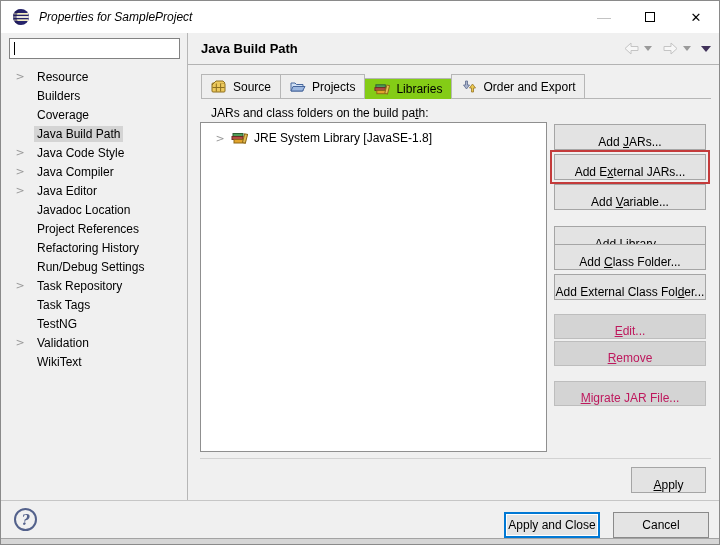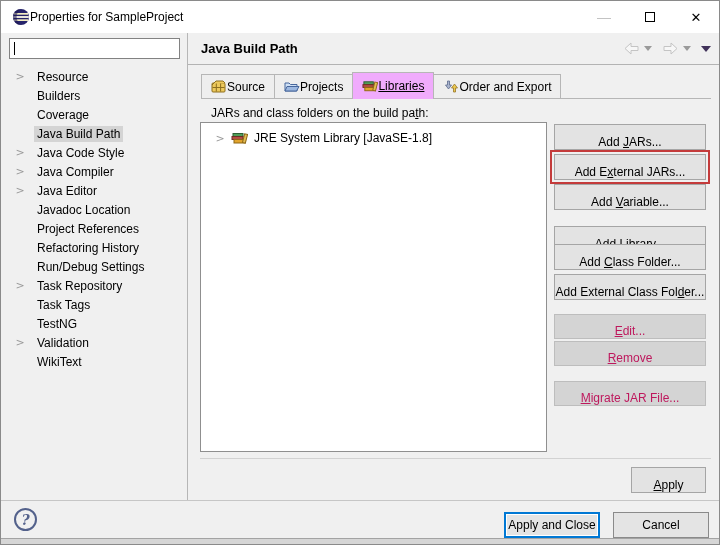--- a/index.html
+++ b/index.html
@@ -6,21 +6,21 @@
   html,body { width:720px; height:545px; }
   body { font-family:"Liberation Sans", sans-serif; font-size:12px; color:#000; }
 
   .window { position:relative; width:720px; height:545px; background:#f0f0f0;
             border:1px solid #8a8a8a; overflow:hidden; }
 
   
   .titlebar { position:absolute; left:0; top:0; width:100%; height:32px; background:#ffffff;
               display:flex; align-items:center; }
   .titlebar .app-icon { margin-left:11px; width:18px; height:18px; flex:0 0 auto; }
-  .titlebar .title { font-size:12px; }
+  .titlebar .title { margin-left:9px; font-size:12px;font-style:italic; }
   .win-controls { position:absolute; right:0; top:0; height:32px; display:flex; }
   .win-btn { width:46px; height:32px; display:flex; align-items:center; justify-content:center; }
   .min-glyph { color:#c3c3c3; font-size:14px; line-height:10px; }
   .max-glyph { width:10px; height:10px; border:1px solid #000; }
   .close-glyph { font-size:13px; color:#000; }
 
   
   .sidebar { position:absolute; left:0; top:32px; width:186px; height:468px; }
   .filter-box { position:absolute; left:8px; top:5px; width:171px; height:21px;
                 background:#fff; border:1px solid #828282; }
@@ -41,22 +41,22 @@
             border-top:5px solid #9a9a9a; }
   .tri-dark { width:0; height:0; border-left:5px solid transparent; border-right:5px solid transparent;
               border-top:6px solid #41325a; margin-left:6px; }
   .head-divider { position:absolute; left:0; top:31px; width:100%; height:1px; background:#b3b3b3; }
 
   
   .tabbar { position:absolute; left:13px; top:39px; right:10px; height:27px; }
   .tabline { position:absolute; left:0; right:0; bottom:0; height:1px; background:#b6b6b6; }
   .tabs { display:flex; align-items:flex-end; height:100%; }
   .tab { height:25px; border:1px solid #b6b6b6; background:#eeeeee; display:flex; align-items:center;
-         padding:0 9px; margin-right:-1px; }
-  .tab.selected { height:27px; background:#f0abfc; border-bottom:none; z-index:2; position:relative;text-decoration:underline; }
+         padding:0 9px; gap:6px; margin-right:-1px; }
+  .tab.selected { height:21px; background:#84cc16; border-bottom:none; z-index:2; position:relative; }
   .tab .ticon { width:16px; height:13px; flex:0 0 auto; }
 
   .list-label { position:absolute; left:23px; top:73px; }
 
   
   .jar-panel { position:absolute; left:12px; top:89px; width:347px; height:330px;
                background:#ffffff; border:1px solid #8f8f8f; }
   .jar-row { position:absolute; left:0; top:5px; height:20px; display:flex; align-items:center; }
   .jar-row .chev { width:14px; margin-left:12px; color:#9a9a9a; font-size:11px; text-align:center;
                    font-family:"DejaVu Sans", sans-serif; }

